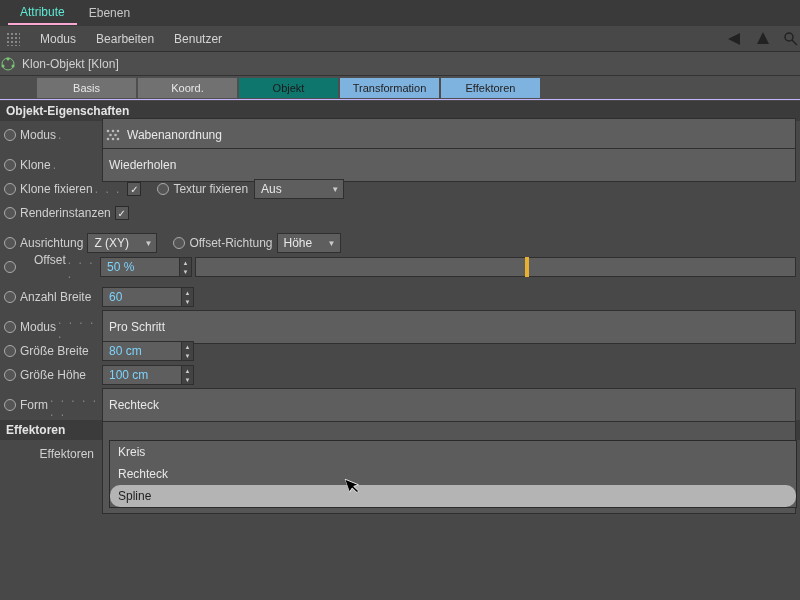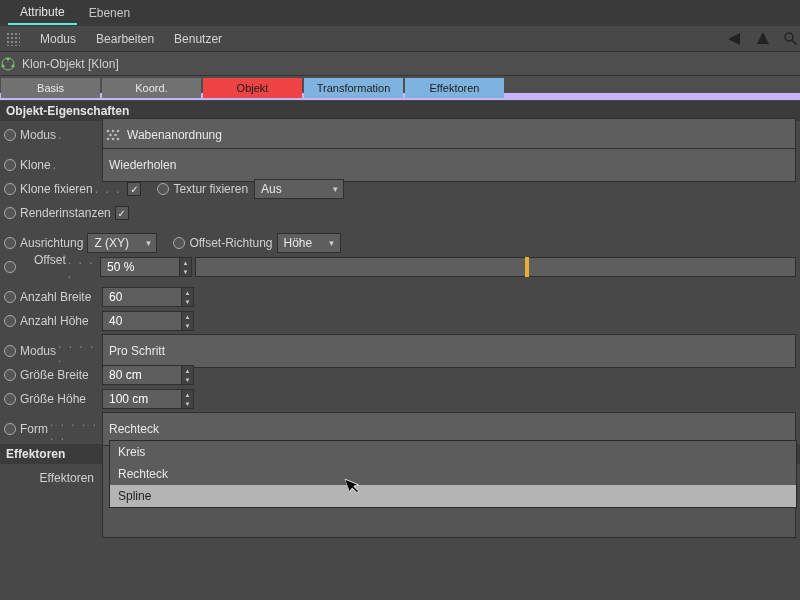--- a/index.html
+++ b/index.html
@@ -1,61 +1,61 @@
 <!DOCTYPE html>
 <html><head>
 <meta charset="utf-8">
 <style>
   * { box-sizing: border-box; margin: 0; padding: 0; font-family: Arial, Helvetica, sans-serif; font-size: 12px; }
   body { background: #484848; color: #d0d0d0; width: 800px; height: 600px; overflow: hidden; }
 
   .top-tabs { background: #3a3a3a; height: 26px; display: flex; align-items: center; padding-left: 8px; }
   .top-tab { padding: 4px 12px; color: #c8c8c8; cursor: pointer; }
-  .top-tab.active { color: #e5e5e5; border-bottom: 2px solid #5eead4; }
+  .top-tab.active { color: #5eead4; border-bottom: 2px solid #f9a8d4; }
 
   .menubar { height: 26px; display: flex; align-items: center; padding-left: 6px; border-bottom: 1px solid #2f2f2f; }
   .drag-dots { width:14px; height:14px; margin-right:10px; background-image: radial-gradient(#888 1px, transparent 1px); background-size: 4px 4px; }
   .menu-item { padding: 0 10px; color: #d4d4d4; cursor: pointer; }
   .spacer { flex: 1; }
   .nav-icon { width:18px; height:18px; margin-left:10px; display:flex; align-items:center; justify-content:center; cursor:pointer; color:#222; }
 
   .obj-title { height: 24px; display:flex; align-items:center; background:#4e4e4e; border-bottom:1px solid #333; }
   .obj-icon { width:16px; height:16px; margin-right:6px; display:flex; align-items:center; justify-content:center; }
 
-  .mode-tabs { display:flex; height:24px; background:#4e4e4e; border-bottom:7px solid #c4b5fd; }
+  .mode-tabs { display:flex; height:24px; background:#4e4e4e; border-bottom:1px solid #c4b5fd;padding-left:36px; }
   .mode-tab { width: 99px; height:20px; margin:2px 1px; background:#717171; display:flex; align-items:center; justify-content:center; color:#e8e8e8; cursor:pointer; font-size:11px; }
-  .mode-tab.active { background:#ef4444; color:#1a1a1a; }
+  .mode-tab.active { background:#0f766e; color:#1a1a1a; }
   .mode-tab.active-sec { background:#7fb3df; color:#222; }
 
   .section-head { height:20px; background:#3b3b3b; display:flex; align-items:center; padding-left:6px; font-weight:bold; color:#e4e4e4; font-size:12px; margin-top:1px; }
 
   .prop-rows { padding: 2px 4px; }
   .row { display:flex; align-items:center; height:24px; }
   .row + .row { margin-top: 0; }
   .radio-dot { width:12px; height:12px; border-radius:50%; border:1px solid #aaa; background:#555; margin-right:4px; flex-shrink:0; }
   .label { color:#d0d0d0; white-space:nowrap; }
   .dots { color:#888; letter-spacing:2px; margin: 0 2px; }
   .field-long { flex:1; height:20px; background:#5e5e5e; border:1px solid #2f2f2f; display:flex; align-items:center; padding:16px 6px; color:#e8e8e8; }
-  .field-med { width:80px; height:20px; background:#5e5e5e; border:1px solid #2f2f2f; display:flex; align-items:center; padding:0 6px; color:#ffffff; }
+  .field-med { width:80px; height:20px; background:#5e5e5e; border:1px solid #2f2f2f; display:flex; align-items:center; padding:0 6px; color:#7dd3fc; }
   .spinner { width:12px; height:20px; background:#434343; border:1px solid #2f2f2f; border-left:none; display:flex; flex-direction:column; }
   .spinner div { flex:1; display:flex; align-items:center; justify-content:center; font-size:6px; color:#ccc; }
   .checkbox { width:14px; height:14px; background:#5a5a5a; border:1px solid #2a2a2a; display:flex; align-items:center; justify-content:center; margin-left:4px; color:#eee; font-size:10px; }
   .dropdown { height:20px; background:#5e5e5e; border:1px solid #2f2f2f; display:flex; align-items:center; padding:0 4px 0 6px; color:#e8e8e8; }
   .dd-arrow { margin-left:6px; font-size:8px; color:#ccc; }
   .gap4 { margin-left:16px; }
 
   .cell-lbl { width:98px; display:flex; align-items:center; }
   .slider-track { flex:1; height:20px; background:#5e5e5e; border:1px solid #2f2f2f; position:relative; margin-left:3px; }
   .slider-thumb { position:absolute; top:-1px; bottom:-1px; width:4px; background:#e8b030; }
 
   .separator { height:6px; }
 
   .dropdown-list { position:absolute; left:109px; width:688px; background:#5c5c5c; border:1px solid #2a2a2a; }
   .dd-item { height:22px; display:flex; align-items:center; padding:0 8px; color:#e8e8e8; cursor:pointer; }
-  .dd-item.hover { background:#b4b4b4; color:#222; }
+  .dd-item.hover { background:#b4b4b4; color:#222;border-radius:10px; }
 
   .cursor-arrow { position:absolute; pointer-events:none; font-size:16px; color:#000; transform: rotate(-20deg); }
 </style>
 </head>
 <body>
 
 <div class="top-tabs">
   <div class="top-tab active">Attribute</div>
   <div class="top-tab">Ebenen</div>
 </div>
@@ -212,33 +212,20 @@
       </div>
     <div class="field-med">
         <span>60</span>
       </div>
     <div class="spinner">
         <div>▲</div>
         <div>▼</div>
       </div>
   </div>
 
-  <div class="row">
-    <div class="cell-lbl">
-        <span class="radio-dot"></span>
-        <span class="label">Anzahl Höhe</span>
-      </div>
-    <div class="field-med">
-        <span>40</span>
-      </div>
-    <div class="spinner">
-        <div>▲</div>
-        <div>▼</div>
-      </div>
-  </div>
 
   <div class="separator"></div>
 
   <div class="row">
     <div class="cell-lbl">
         <span class="radio-dot"></span>
         <span class="label">Modus</span>
         <span class="dots">. . . . .</span>
       </div>
     <div class="field-long">

